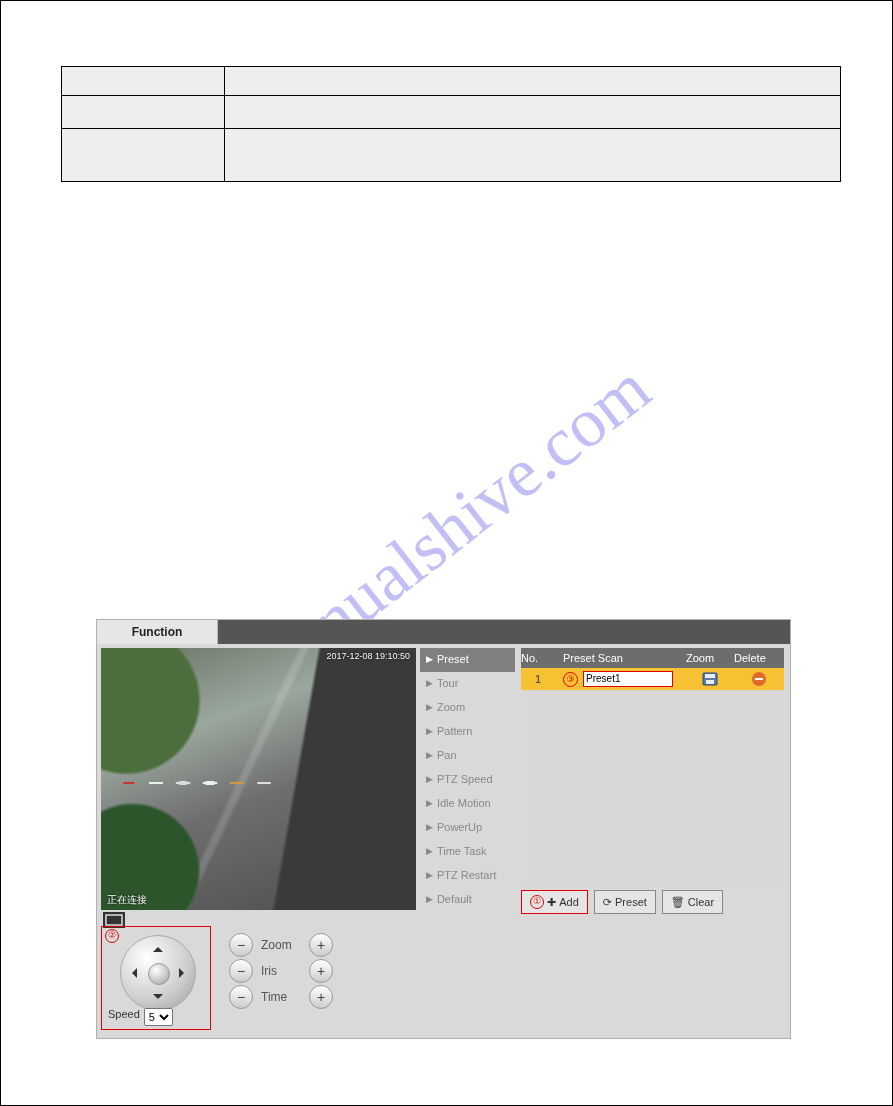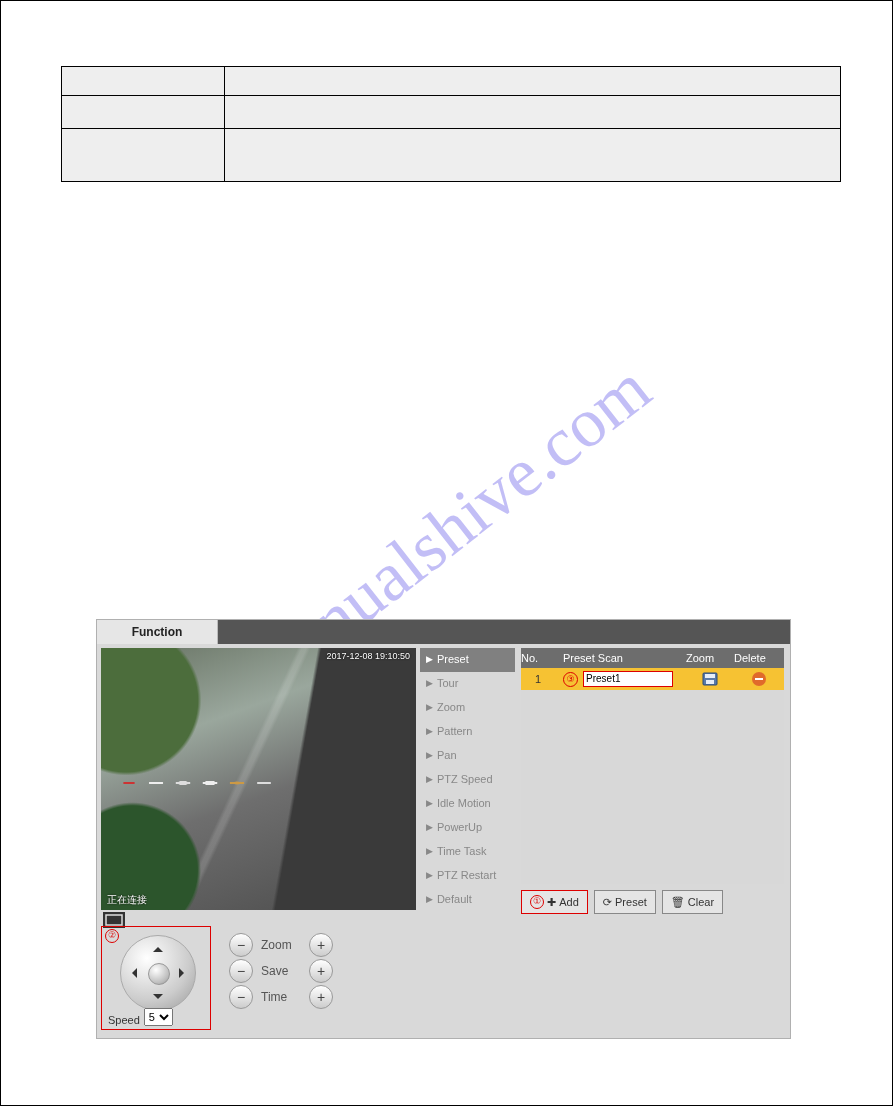--- a/index.html
+++ b/index.html
@@ -188,21 +188,21 @@
   .joystick .center{
     position:absolute; left:27px; top:27px; width:20px;height:20px;border-radius:50%;
     background:radial-gradient(circle at 35% 30%, #fff, #bbb 70%, #888);
     border:1px solid #999;
   }
   .joystick .tri{position:absolute;width:0;height:0;border:5px solid transparent;}
   .joystick .tu{left:32px;top:6px;border-bottom-color:#333;}
   .joystick .td{left:32px;bottom:6px;border-top-color:#333;}
   .joystick .tl{left:6px;top:32px;border-right-color:#333;}
   .joystick .tr{right:6px;top:32px;border-left-color:#333;}
-  .speed-row{position:absolute;left:6px;bottom:3px;font-size:11px;display:flex;align-items:flex-end;gap:4px;}
+  .speed-row{position:absolute;left:6px;bottom:3px;font-size:11px;display:flex;align-items:flex-start;gap:4px;}
   .speed-row select{height:18px;font-size:11px;}
 
   .zfi{
     margin-left:18px; margin-top:6px;
   }
   .zfi-row{display:flex;align-items:center;gap:8px;height:26px;}
   .rnd{width:22px;height:22px;border-radius:50%;background:linear-gradient(#fff,#ccc);border:1px solid #999;display:flex;align-items:center;justify-content:center;font-size:14px;color:#444;}
   .zfi-row .lbl{width:40px;font-size:12px;color:#555;}
 </style>
 </head>
@@ -355,21 +355,21 @@
       </div>
 
       <div class="zfi">
         <div class="zfi-row">
           <div class="rnd">−</div>
           <div class="lbl">Zoom</div>
           <div class="rnd">+</div>
         </div>
         <div class="zfi-row">
           <div class="rnd">−</div>
-          <div class="lbl">Save</div>
+          <div class="lbl">Iris</div>
           <div class="rnd">+</div>
         </div>
         <div class="zfi-row">
           <div class="rnd">−</div>
           <div class="lbl">Time</div>
           <div class="rnd">+</div>
         </div>
       </div>
     </div>
 

